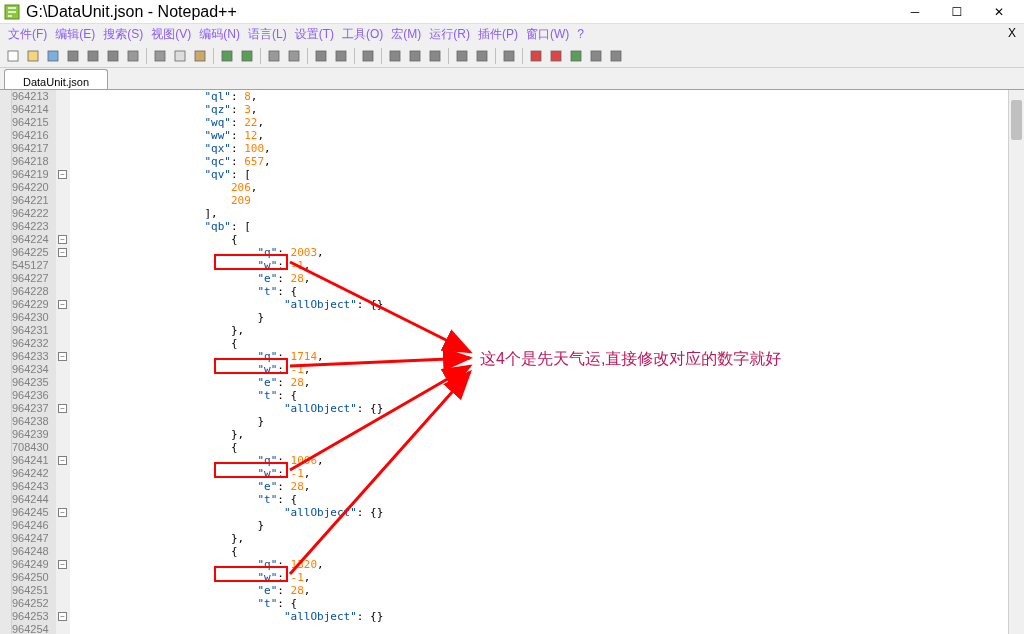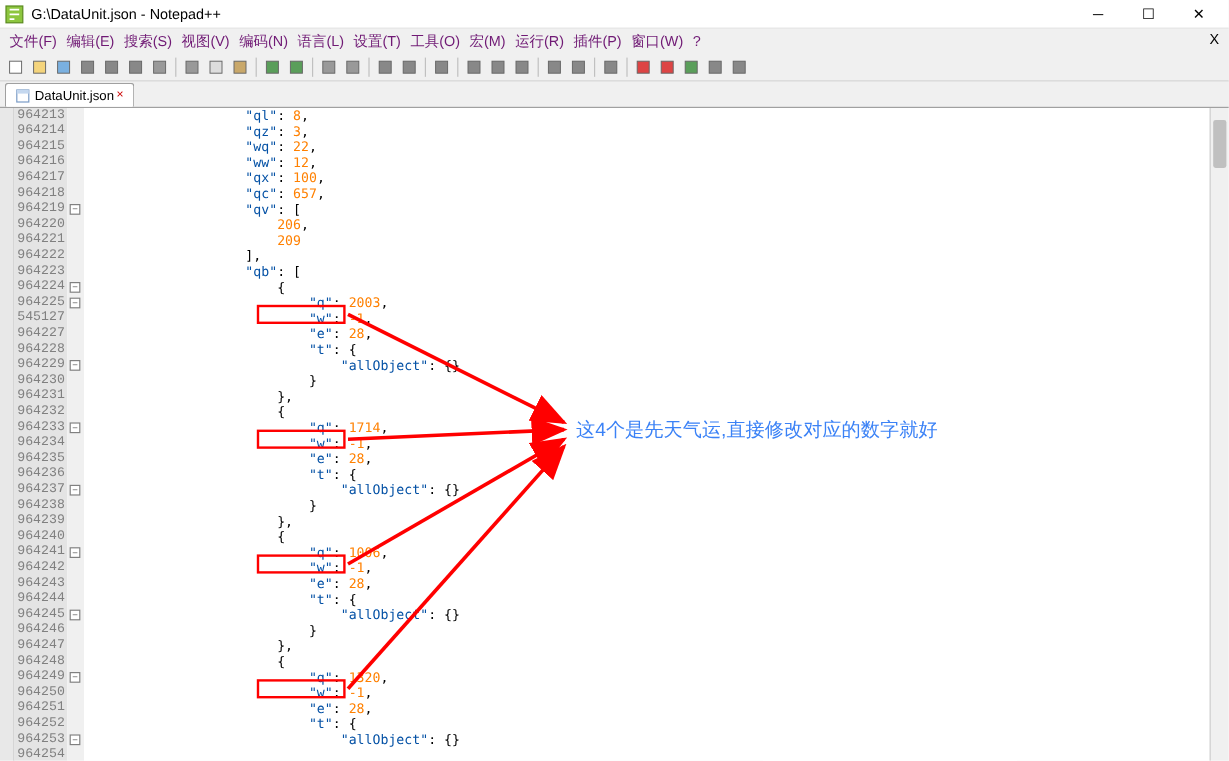--- a/index.html
+++ b/index.html
@@ -1,56 +1,56 @@
 <!DOCTYPE html>
 <html><head>
 <meta charset="utf-8">
 <style>
 * { margin: 0; padding: 0; box-sizing: border-box; }
 body { font-family: "Microsoft YaHei", sans-serif; font-size: 12px; background: #f0f0f0; overflow: hidden; width: 1024px; height: 634px; }
 
 .titlebar { height: 24px; background: #fff; display: flex; align-items: center; padding: 0 4px; border-bottom: 1px solid #e0e0e0; }
 .titlebar-icon { width: 16px; height: 16px; margin-right: 6px; }
-.titlebar-text { flex: 1; font-size: 12px; color: #000; }
+.titlebar-text { flex: 1; font-size: 16px; color: #000; }
 .win-controls { display: flex; }
 .win-btn { width: 42px; height: 22px; display: flex; align-items: center; justify-content: center; cursor: pointer; }
 
 .menubar { height: 20px; background: #f0f0f0; display: flex; align-items: center; padding: 0 4px; font-size: 12px; position: relative; }
-.menu-item { padding: 2px 4px; cursor: pointer; color: #701a75; }
+.menu-item { padding: 2px 4px; cursor: pointer; color: #8b5cf6; }
 .menu-x { position: absolute; right: 8px; top: 2px; font-size: 12px; cursor: pointer; }
 
 .toolbar { height: 24px; background: #f0f0f0; display: flex; align-items: center; padding: 0 4px; gap: 2px; border-bottom: 1px solid #d0d0d0; }
 .tool-btn { width: 18px; height: 18px; display: flex; align-items: center; justify-content: center; cursor: pointer; border-radius: 2px; }
 .tool-sep { width: 1px; height: 16px; background: #c0c0c0; margin: 0 2px; }
 
 .tabbar { height: 22px; background: #f0f0f0; display: flex; align-items: flex-end; padding-left: 4px; border-bottom: 1px solid #a0a0a0; }
-.tab { height: 20px; background: #fff; border: 1px solid #a0a0a0; border-bottom: none; padding: 2px 8px; font-size: 11px; display: flex; align-items: center; gap: 4px; border-radius: 3px 3px 0 0; }
+.tab { height: 20px; background: #fff; border: 1px solid #a0a0a0; border-bottom: none; padding: 2px 18px; font-size: 11px; display: flex; align-items: center; gap: 4px; border-radius: 3px 3px 0 0; flex-direction: column; }
 .tab-close { font-size: 10px; color: #c00; cursor: pointer; }
 
 .editor-container { position: relative; height: 544px; background: #fff; display: flex; }
 
 .left-strip { width: 12px; background: #e8e8e8; border-right: 1px solid #d0d0d0; }
 
-.gutter { width: 44px; background: #e4e4e4; font-family: Liberation Mono, monospace; font-size: 11px; color: #808080; text-align: right; padding-right: 2px; }
+.gutter { width: 44px; background: #e4e4e4; font-family: Liberation Sans, sans-serif; font-size: 11px; color: #808080; text-align: left; padding-right: 2px; }
 .gutter-line { height: 13px; line-height: 13px; }
 
 .fold-gutter { width: 14px; background: #f0f0f0; position: relative; }
 .fold-mark { position: absolute; left: 2px; width: 9px; height: 9px; border: 1px solid #808080; background: #fff; font-size: 8px; line-height: 7px; text-align: center; cursor: pointer; color: #606060; }
 
 .code-area { flex: 1; font-family: Consolas, monospace; font-size: 11px; line-height: 13px; position: relative; background: #fff; }
 .code-line { height: 13px; white-space: pre; padding-left: 2px; }
 
 .vscroll { width: 16px; background: #f0f0f0; border-left: 1px solid #d0d0d0; position: relative; }
 .vscroll-thumb { position: absolute; left: 2px; right: 2px; top: 10px; height: 40px; background: #c0c0c0; border-radius: 2px; cursor: pointer; } 
 .key { color: #0451a5; } 
 .num { color: #ff8000; } 
 .pun { color: #000; }
 
 .highlight-box { position: absolute; border: 2px solid #ff0000; background: transparent; pointer-events: none; }
-.annotation-text { position: absolute; color: #3b82f6; font-size: 16px; font-family: "Microsoft YaHei", sans-serif; pointer-events: none; }
+.annotation-text { position: absolute; color: #be185d; font-size: 16px; font-family: "Microsoft YaHei", sans-serif; pointer-events: none; }
 .arrow-svg { position: absolute; pointer-events: none; }
 </style>
 </head>
 <body>
 
 <div class="titlebar">
   <svg class="titlebar-icon" viewBox="0 0 16 16">
       <rect x="1" y="1" width="14" height="14" fill="#8dc63f" stroke="#5a8a1f"></rect>
       <path d="M4 4 L12 4 M4 8 L12 8 M4 12 L8 12" stroke="#fff" stroke-width="1.5"></path>
     </svg>
@@ -265,21 +265,21 @@
       <div class="gutter-line">964230</div>
       <div class="gutter-line">964231</div>
       <div class="gutter-line">964232</div>
       <div class="gutter-line">964233</div>
       <div class="gutter-line">964234</div>
       <div class="gutter-line">964235</div>
       <div class="gutter-line">964236</div>
       <div class="gutter-line">964237</div>
       <div class="gutter-line">964238</div>
       <div class="gutter-line">964239</div>
-      <div class="gutter-line">964240</div>
+      <div class="gutter-line">708430</div>
       <div class="gutter-line">964241</div>
       <div class="gutter-line">964242</div>
       <div class="gutter-line">964243</div>
       <div class="gutter-line">964244</div>
       <div class="gutter-line">964245</div>
       <div class="gutter-line">964246</div>
       <div class="gutter-line">964247</div>
       <div class="gutter-line">964248</div>
       <div class="gutter-line">964249</div>
       <div class="gutter-line">964250</div>

